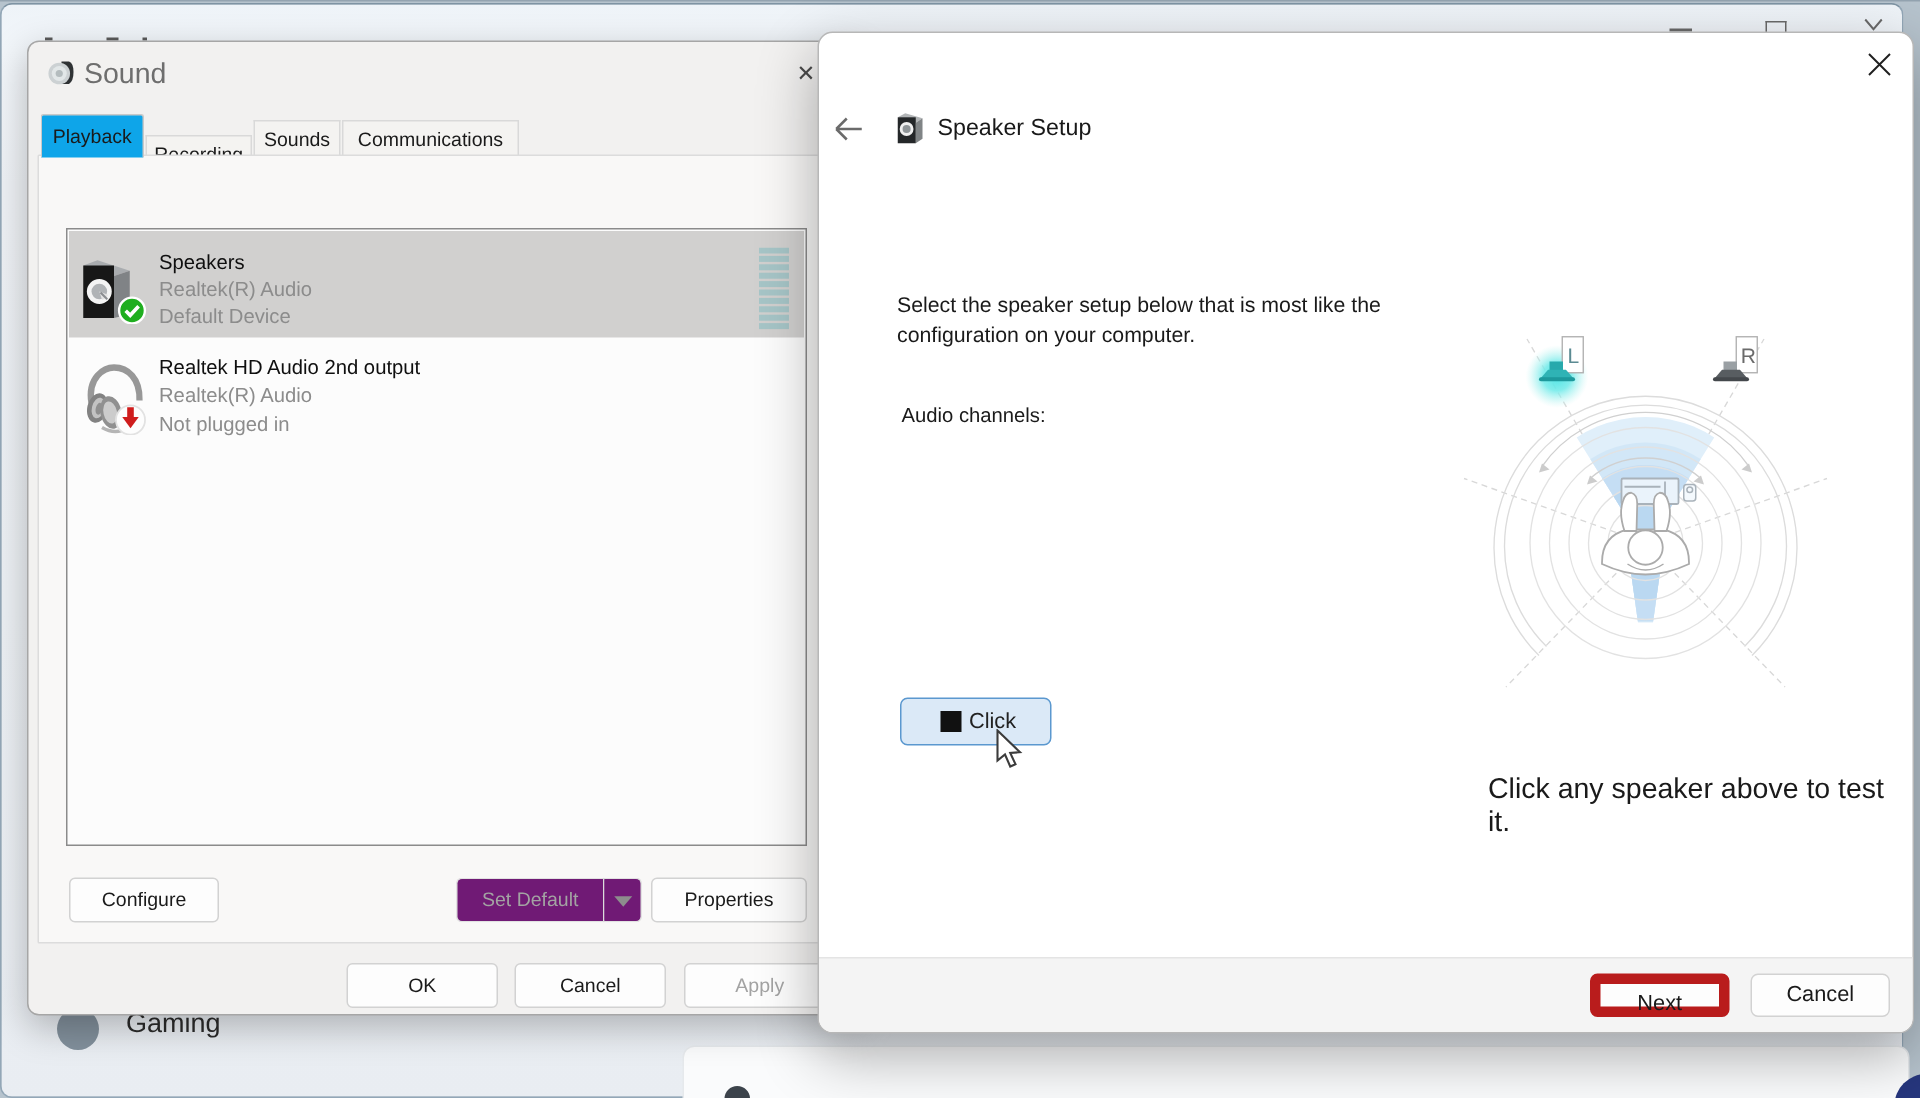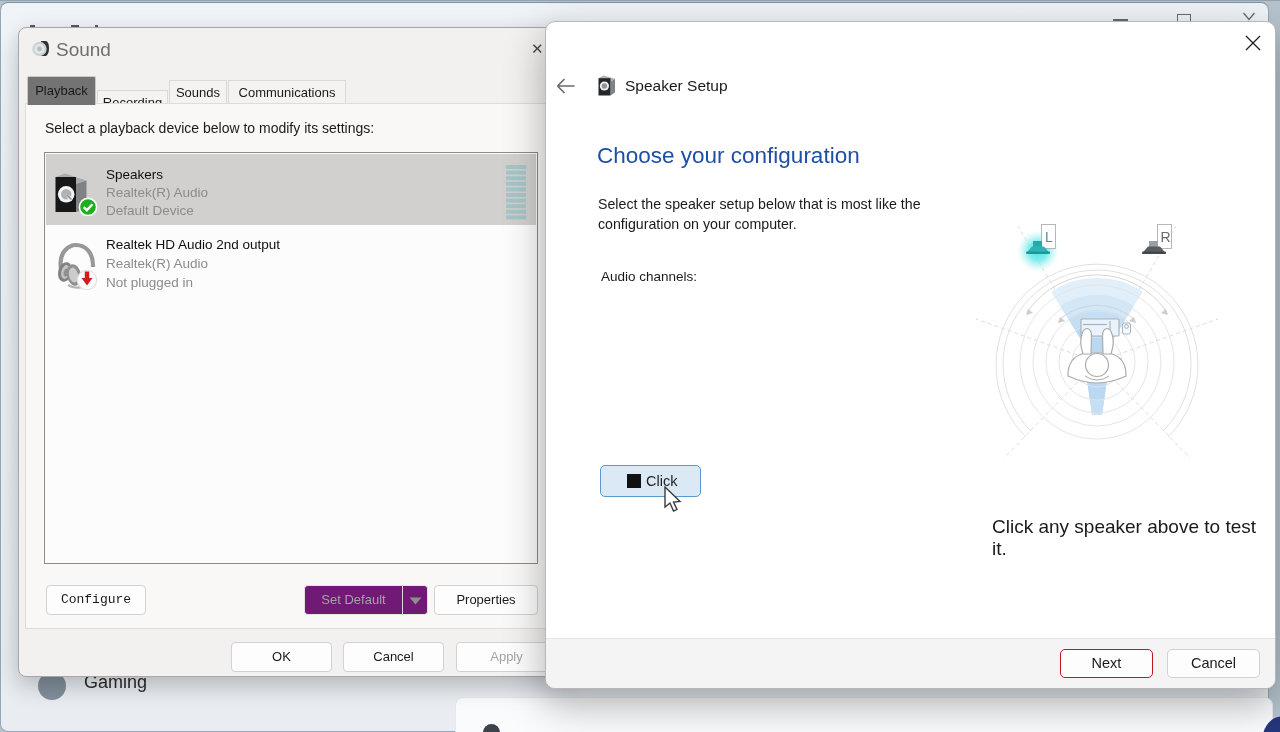--- a/index.html
+++ b/index.html
@@ -68,27 +68,26 @@
 <div class="abs" id="sound">
   <svg class="abs" id="snd-icon" width="19" height="20" viewBox="0 0 19 20">
     <path d="M9 2 L14 2 Q17 3 17 9 Q17 15 14 17 L9 17 Z" fill="#2f3234"></path>
     <circle cx="7.5" cy="10" r="7.2" fill="#ccd1d3"></circle>
     <circle cx="7.5" cy="10" r="5" fill="#e2e7e8"></circle>
     <circle cx="7.5" cy="10" r="2.4" fill="#b4bcbe"></circle>
   </svg>
   <div class="abs" id="snd-title">Sound</div>
   <div class="abs" id="snd-x">✕</div>
 
-  <div class="abs tab" style="left:8px;top:48px;width:69px;height:29px;background:#737373;border:1px solid #c9c9c9;border-bottom:none;border-radius:2px 2px 0 0;line-height:27px;z-index:3;">Playback</div>
+  <div class="abs tab" style="left:8px;top:48px;width:69px;height:29px;background:#0ea5e9;border:1px solid #c9c9c9;border-bottom:none;border-radius:2px 2px 0 0;line-height:27px;z-index:3;">Playback</div>
   <div class="abs tab tabi" style="left:78px;top:62px;width:71px;height:25px;line-height:24px;">Recording</div>
   <div class="abs tab tabi" style="left:150px;top:52px;width:58px;height:25px;line-height:24px;">Sounds</div>
   <div class="abs tab tabi" style="left:209px;top:52px;width:118px;height:25px;line-height:24px;">Communications</div>
   <div class="abs" id="tabpage"></div>
 
-  <div class="abs" id="seltext">Select a playback device below to modify its settings:</div>
 
   <div class="abs" id="lb">
     <div class="abs" id="row1"></div>
 
     <svg class="abs" style="left:10px;top:19px;" width="44" height="44" viewBox="0 0 44 44">
       <polygon points="0.5,5 10,1.5 31.5,8.5 21,12" fill="#a9acaf"></polygon>
       <polygon points="21,12 31.5,8.5 31.5,37.5 21,40" fill="#808386"></polygon>
       <rect x="0.5" y="5" width="20.5" height="35" fill="#171717"></rect>
       <circle cx="11.2" cy="22.3" r="8.3" fill="#f4f4f4"></circle>
       <circle cx="11.2" cy="22.3" r="5.2" fill="#b0b3b6"></circle>
@@ -125,21 +124,21 @@
       <path d="M13 43 Q20 47 26 45" stroke="#b5b5b5" stroke-width="2.4" fill="none"></path>
       <circle cx="32" cy="38" r="9.7" fill="#fdfdfd" stroke="#e2e2e2" stroke-width="1.2"></circle>
       <rect x="29.8" y="29.5" width="4.4" height="7" fill="#cf1d1d"></rect>
       <polygon points="26.5,36 37.5,36 32,43.5" fill="#cf1d1d"></polygon>
     </svg>
     <div class="abs t1" style="left:61px;top:84px;">Realtek HD Audio 2nd output</div>
     <div class="abs t2" style="left:61px;top:103px;">Realtek(R) Audio</div>
     <div class="abs t2" style="left:61px;top:122px;">Not plugged in</div>
   </div>
 
-  <div class="abs btn" style="left:27px;top:557px;width:100px;height:30px;line-height:28px;font-family:Liberation Mono, monospace;">Configure</div>
+  <div class="abs btn" style="left:27px;top:557px;width:100px;height:30px;line-height:28px;">Configure</div>
   <div class="abs btn dis" style="left:285px;top:557px;width:98px;height:30px;line-height:28px;border-right:none;border-radius:4px 0 0 4px;">Set Default</div>
   <div class="abs btn dis" style="left:383px;top:557px;width:26px;height:30px;border-left:1px solid #dcdcdc;border-radius:0 4px 4px 0;"><svg width="13" height="8" viewBox="0 0 13 8" style="margin-top:11px;">
         <polygon points="0.5,0.5 12.5,0.5 6.5,7.5" fill="#8d8d8d"></polygon>
       </svg></div>
   <div class="abs btn" style="left:415px;top:557px;width:104px;height:30px;line-height:28px;text-align:center;">Properties</div>
 
   <div class="abs btn" style="left:212px;top:614px;width:101px;height:30px;line-height:28px;">OK</div>
   <div class="abs btn" style="left:324px;top:614px;width:101px;height:30px;line-height:28px;">Cancel</div>
   <div class="abs btn" style="left:437px;top:614px;width:101px;height:30px;line-height:28px;color:#a3a3a3;">Apply</div>
 </div>
@@ -156,21 +155,20 @@
     <rect x="0.5" y="3.2" width="12" height="17.3" fill="#242729"></rect>
     <circle cx="6.4" cy="11" r="4.6" fill="#f0f0f0"></circle>
     <circle cx="6.4" cy="11" r="2.7" fill="#8f9598"></circle>
   </svg>
   <div class="abs" style="left:79px;top:55px;font-size:15.5px;color:#191919;">Speaker Setup</div>
   <div class="abs" style="left:1692px;top:0;"></div>
   <svg class="abs" style="left:699px;top:13px;" width="16" height="16" viewBox="0 0 16 16">
     <path d="M1 1 L15 15 M15 1 L1 15" stroke="#1f1f1f" stroke-width="1.3"></path>
   </svg>
 
-  <div class="abs" style="left:51px;top:121px;font-size:22.5px;color:#1e4ea6;">Choose your configuration</div>
   <div class="abs" style="left:52px;top:173px;font-size:14.2px;color:#1a1a1a;line-height:19.5px;width:332px;">Select the speaker setup below that is most like the configuration on your computer.</div>
 
   <div class="abs" style="left:55px;top:247px;font-size:13.5px;color:#1a1a1a;">Audio channels:</div>
 
   <div class="abs" style="left:54px;top:443px;width:101px;height:32px;background:#dbe9f7;border:1.5px solid #5b98cf;border-radius:5px;box-sizing:border-box;"></div>
   <div class="abs" style="left:81px;top:452px;width:14px;height:14px;background:#111;"></div>
   <div class="abs" style="left:100px;top:451px;font-size:14.5px;color:#222;">Click</div>
   <svg class="abs" style="left:117px;top:464px;" width="22" height="28" viewBox="0 0 22 28">
     <path d="M2 1 L2 21 L7 17 L10.5 25 L14 23.5 L10.5 16 L17 15.5 Z" fill="#fff" stroke="#3c3c3c" stroke-width="1.4"></path>
   </svg>
@@ -258,15 +256,15 @@
       <text x="189.5" y="30" font-size="14" fill="#6b6b6b" font-family="Liberation Sans">R</text>
       <rect x="178" y="29" width="9" height="6" fill="#9aa0a4"></rect>
       <polygon points="171,41.5 195,41.5 189,34.5 177,34.5" fill="#585d61"></polygon>
       <rect x="171" y="39.5" width="24" height="2.6" rx="1.3" fill="#44484c"></rect>
     </g>
   </svg>
 
   <div class="abs" style="left:446px;top:494px;font-size:19px;color:#1a1a1a;">Click any speaker above to test it.</div>
 
   <div class="abs" style="left:0;top:616px;width:731px;height:52px;background:#f4f4f4;border-top:1px solid #e4e4e4;box-sizing:border-box;"></div>
-  <div class="abs" style="left:514px;top:627px;width:93px;height:29px;background:#fdfdfd;border:1px solid #b91c1c;border-radius:5px;box-sizing:border-box;font-size:14.5px;color:#1a1a1a;text-align:center;line-height:27px;">Next</div>
+  <div class="abs" style="left:514px;top:627px;width:93px;height:29px;background:#fdfdfd;border:7px solid #b91c1c;border-radius:5px;box-sizing:border-box;font-size:14.5px;color:#1a1a1a;text-align:center;line-height:27px;">Next</div>
   <div class="abs" style="left:621px;top:627px;width:93px;height:29px;background:#fdfdfd;border:1px solid #d2d2d2;border-radius:5px;box-sizing:border-box;font-size:14.5px;color:#1a1a1a;text-align:center;line-height:27px;">Cancel</div>
 </div>
 
 </body></html>

